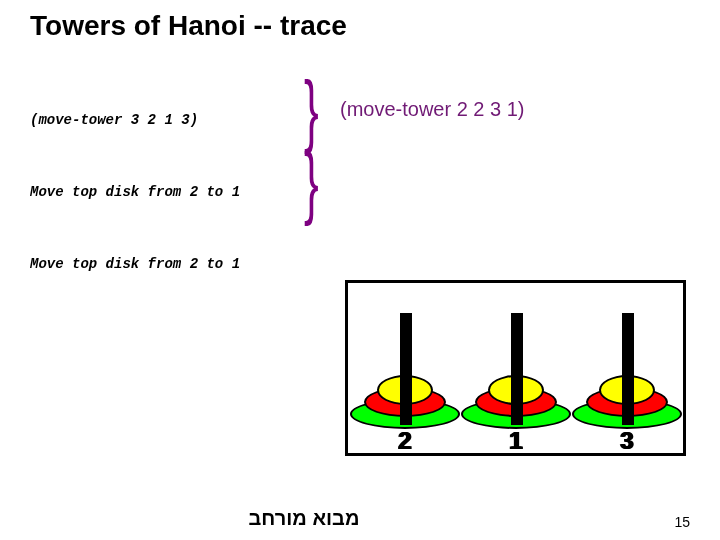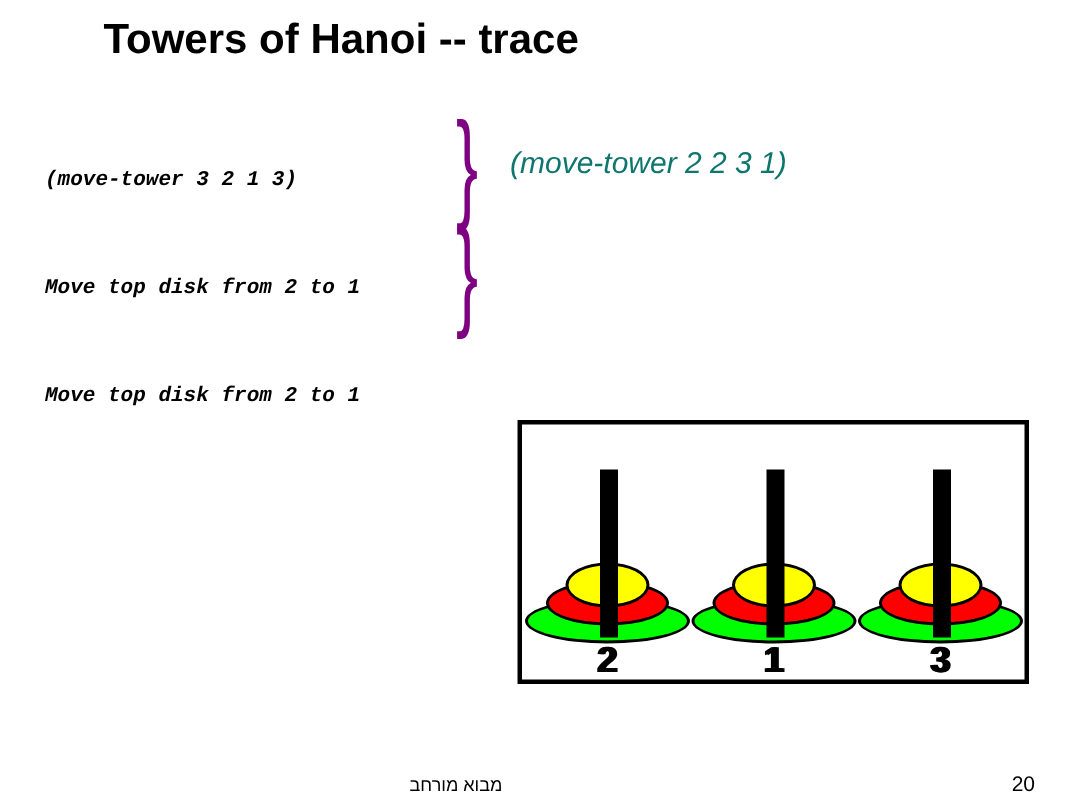--- a/index.html
+++ b/index.html
@@ -17,21 +17,20 @@
     width: 720px;
     height: 540px;
   }
   .title {
     position: absolute;
     top: 10px;
     left: 30px;
     font-size: 28px;
     font-weight: bold;
     color: #000;
-    margin-left: 39px;
   }
   .trace {
     position: absolute;
     top: 60px;
     left: 30px;
     font-family: "Courier New", monospace;
     font-size: 14px;
     font-weight: bold;
     line-height: 24px;
     white-space: pre;
@@ -45,22 +44,21 @@
     font-weight: normal;
     transform: scaleX(0.55);
     transform-origin: left center;
     line-height: 1;
   }
   .brace.b1 { top: 70px;  left: 304px; }
   .brace.b2 { top: 142px; left: 304px; }
   .anno {
     position: absolute;
     font-size: 20px;
-    color: #0f766e;
-    font-style: italic;
+    color: #701a75;
   }
   .anno.a1 { top: 98px;  left: 340px; }
   .anno.a2 { top: 170px; left: 340px; }
 
   
   .diagram {
     position: absolute;
     top: 280px;
     left: 345px;
     width: 335px;
@@ -110,23 +108,24 @@
   .pl1 { left: 2px; }
   .pl2 { left: 113px; }
   .pl3 { left: 224px; }
 
   .footer-center {
     position: absolute;
     bottom: 10px;
     left: 0;
     width: 608px;
     text-align: center;
-    font-size: 12px;
+    font-size: 20px;
     color: #000;
     direction: rtl;
+    font-weight: bold;
   }
   .footer-right {
     position: absolute;
     bottom: 10px;
     right: 30px;
     font-size: 14px;
     color: #000;
   }
 </style>
 </head>
@@ -167,15 +166,15 @@
       <div class="disk large" style="top:-24px"></div>
       <div class="disk medium" style="top:-36px"></div>
       <div class="disk small" style="top:-48px"></div>
     </div>
     <div class="peg-label pl1">2</div>
     <div class="peg-label pl2">1</div>
     <div class="peg-label pl3">3</div>
   </div>
 
   <div class="footer-center">מבוא מורחב</div>
-  <div class="footer-right">20</div>
+  <div class="footer-right">15</div>
 
 </div>
 
 </body></html>

